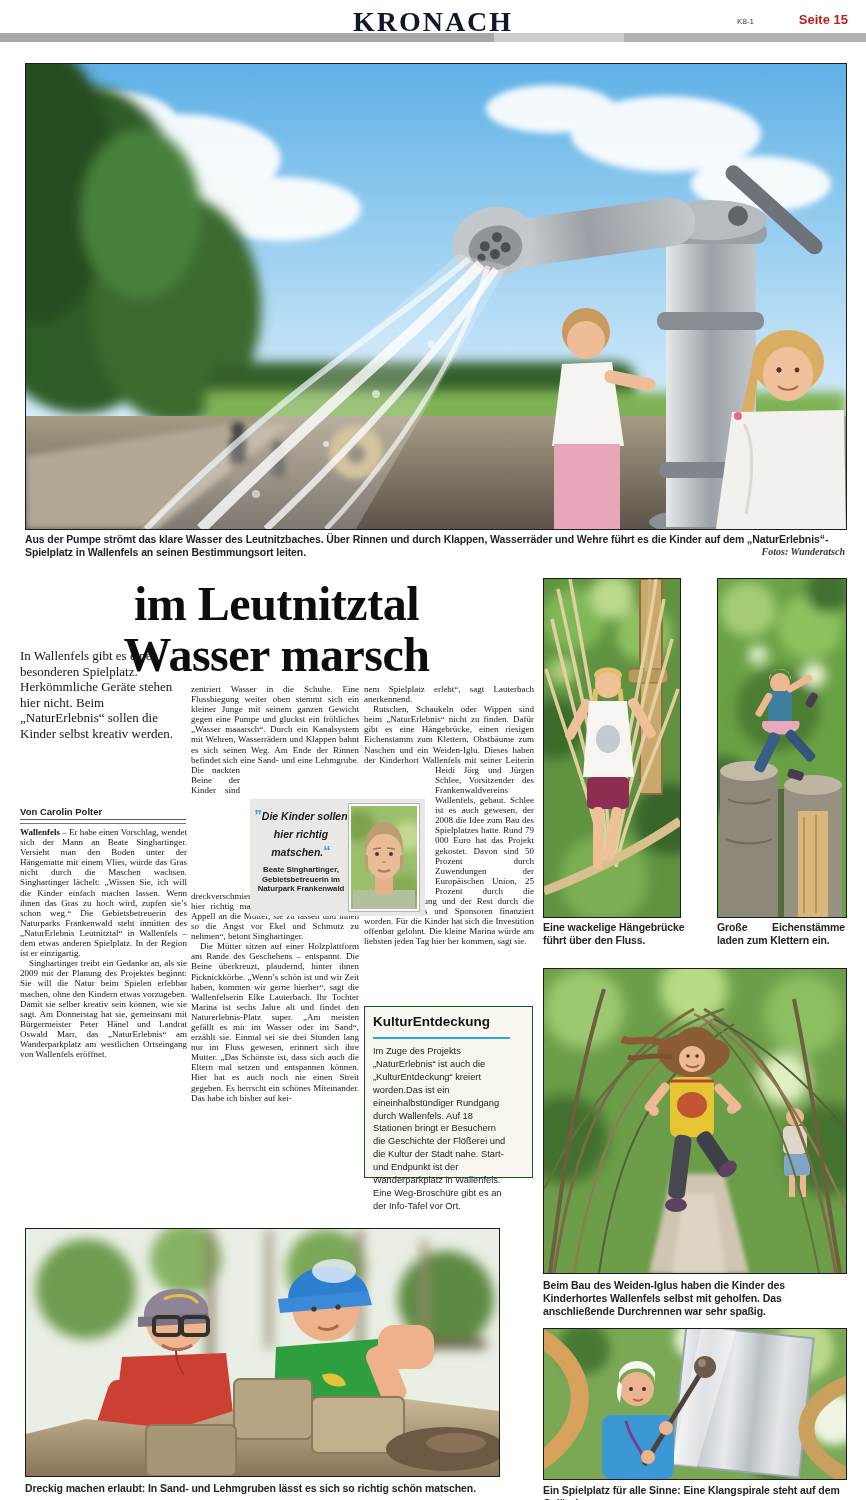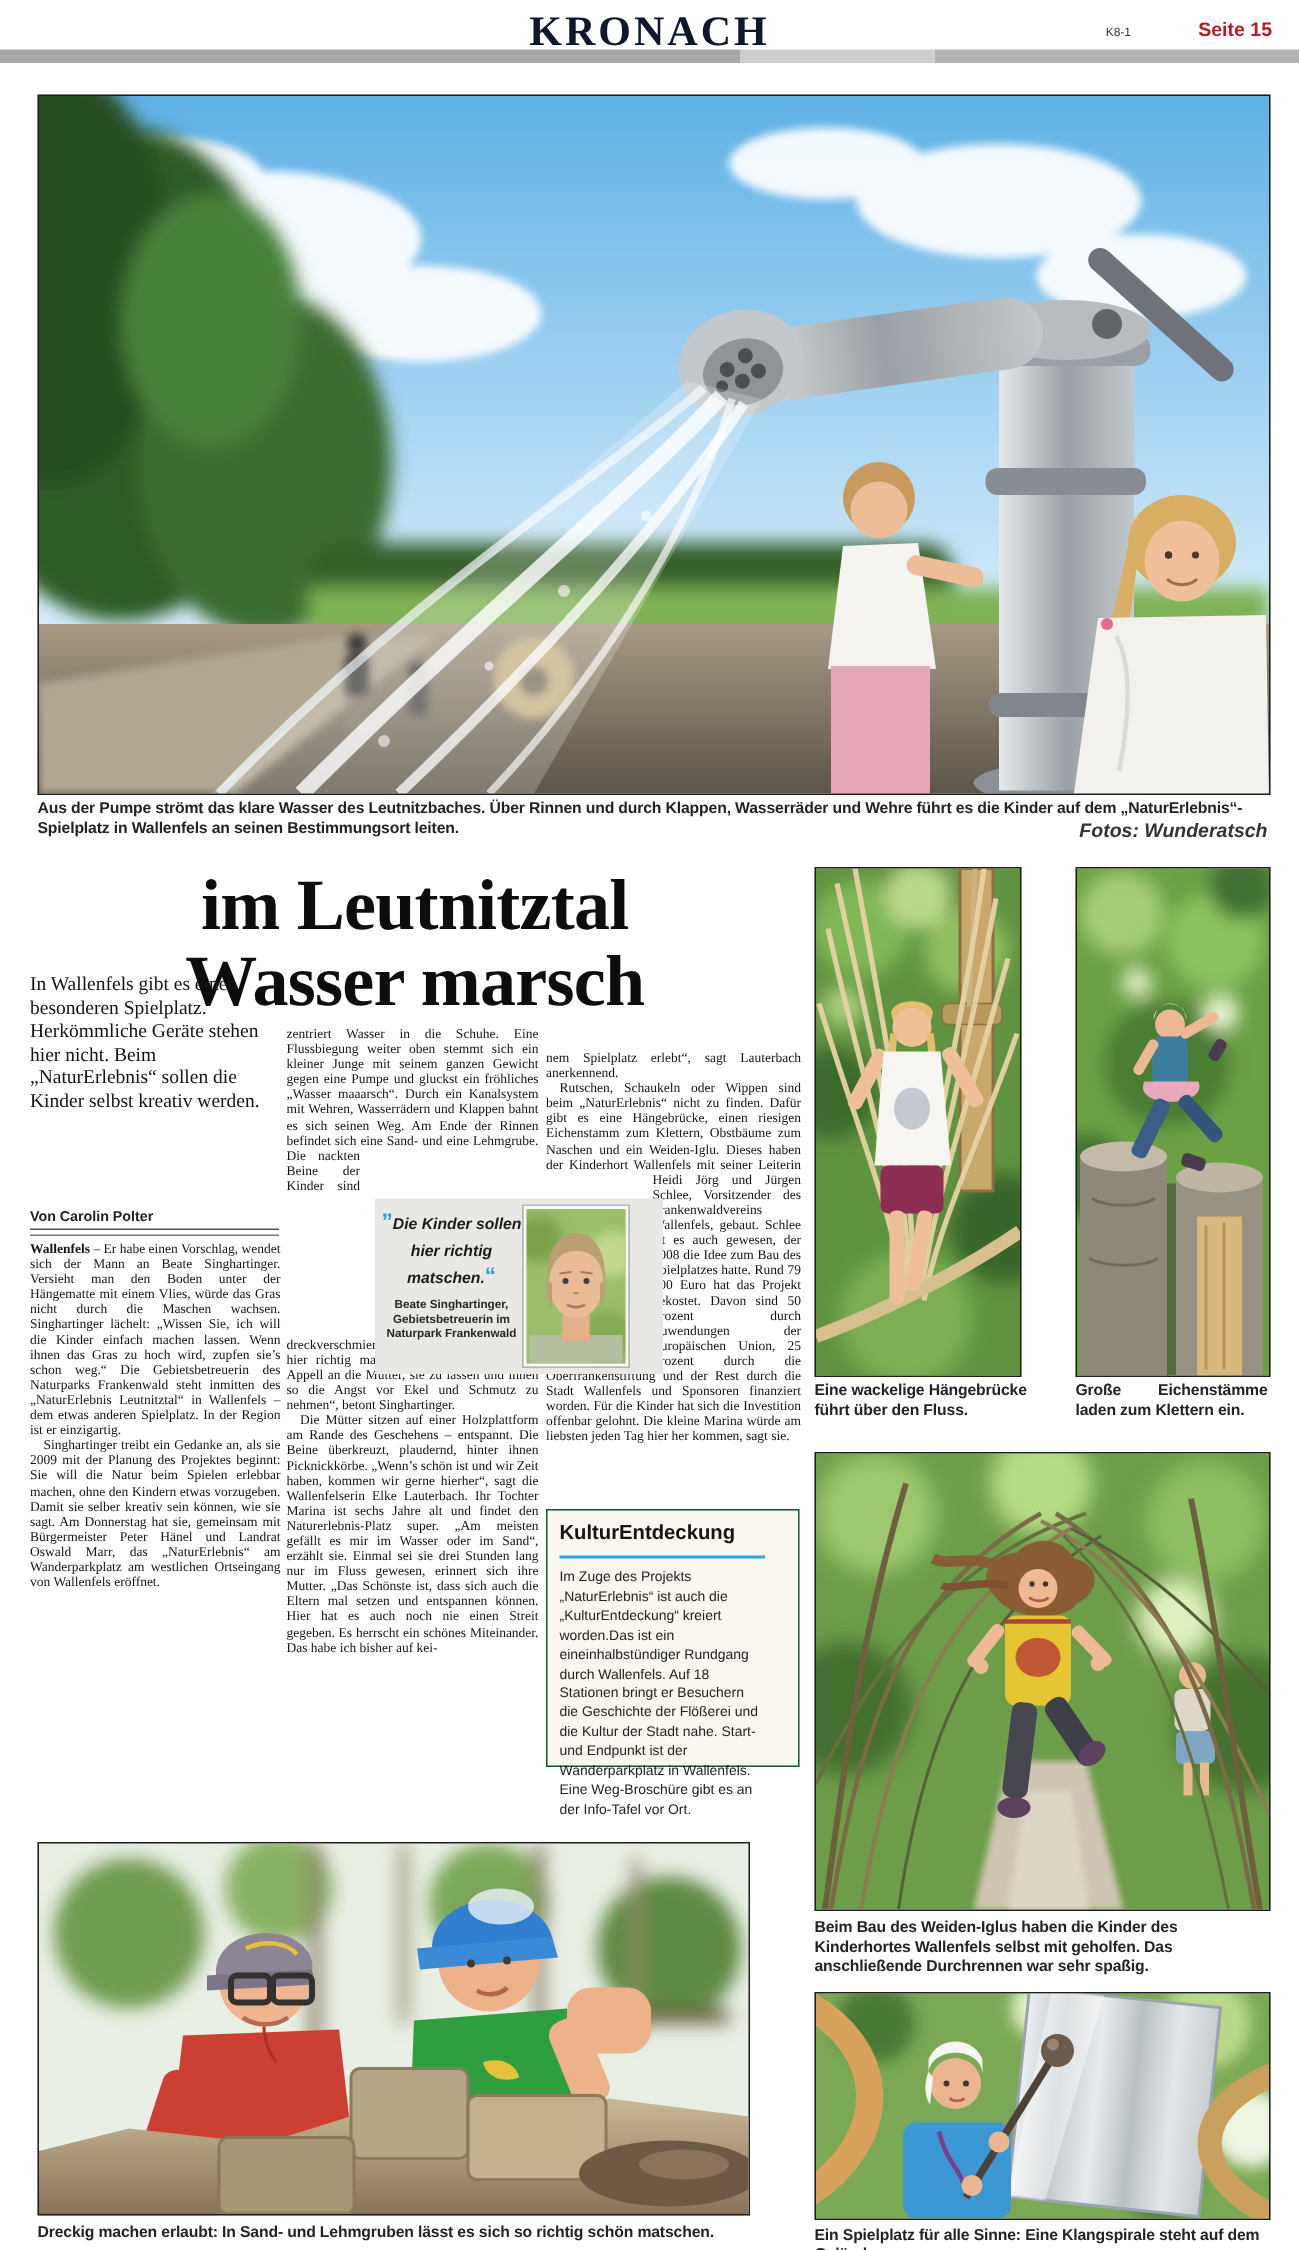--- a/index.html
+++ b/index.html
@@ -13,35 +13,35 @@
   .pagenum{right:18px;top:12px;font-family:"Liberation Sans",sans-serif;font-size:13px;font-weight:bold;color:#b91c1c;margin-left:32px;}
   .hdr-bar{left:0;right:0;top:33px;height:9px;
       background:linear-gradient(90deg,#a8a8a8 0 57%,#cdcdcd 57% 72%,#b3b3b3 72%);}
   
   .photo{position:absolute;border:1px solid #1c1c1c;overflow:hidden;background:#cfd8c2;}
   .photo svg{width:100%;height:100%;display:block;}
   
   .cap{position:absolute;font-family:"Liberation Sans",sans-serif;font-weight:bold;
        color:#232323;font-size:10.5px;line-height:13px;letter-spacing:-0.1px;}
   .credit{position:absolute;right:0;top:13px;font-style:italic;font-weight:bold;
-       font-family:Liberation Sans, sans-serif;font-size:13px;color:#333;}
+       font-family:Liberation Serif, serif;font-size:10px;color:#333;}
   
   .headline{left:20px;top:578px;width:513px;text-align:center;font-weight:bold;
        font-size:48px;line-height:51px;letter-spacing:-0.5px;color:#0d0d0d;}
   .lead{left:20px;top:648px;width:166px;font-size:13px;line-height:15.6px;color:#141414;}
   .byline{left:20px;top:806px;width:166px;font-family:"Liberation Sans",sans-serif;
        font-size:9.5px;font-weight:bold;color:#222;}
   .byline-rule{left:20px;top:819px;width:166px;height:3px;border-top:1px solid #555;border-bottom:1px solid #777;}
   .col{position:absolute;font-size:9px;line-height:10.1px;text-align:justify;color:#151515;}
   .col p{margin:0;}
   .col p.ind{text-indent:9px;}
   .pq-gap{float:right;width:114px;height:124px;margin:0 0 2px 5px;}
   .pq-gap-l{float:left;width:66px;height:122px;margin:0 5px 2px 0;}
   
-  .pullquote{left:250px;top:799px;width:192px;height:117px;background:#e9e8e4;}
+  .pullquote{left:250px;top:799px;width:175px;height:117px;background:#e9e8e4;}
   .pq-textwrap{position:absolute;left:4px;top:7px;width:94px;text-align:center;
        font-family:"Liberation Sans",sans-serif;}
   .pq-quote{font-size:10.5px;line-height:13px;font-weight:bold;font-style:italic;color:#1b1b1b;}
   .pq-mark{font-size:15px;font-weight:bold;font-style:normal;}
   .pq-attr{position:absolute;left:2px;top:66px;width:98px;text-align:center;
        font-family:"Liberation Sans",sans-serif;font-size:7.8px;line-height:9.6px;font-weight:bold;color:#262626;}
   .pq-portrait{position:absolute;left:99px;top:5px;width:66px;height:103px;
        border:2px solid #fdfdfd;outline:1px solid #b4b4b4;overflow:hidden;background:#9bbf6a;}
   .pq-portrait svg{width:100%;height:100%;display:block;}
   
@@ -185,21 +185,21 @@
 <div class="col" style="left:20px;top:827px;width:167px;">
   <p><b>Wallenfels</b><span> – Er habe einen Vorschlag, wendet sich der Mann an Beate Singhartinger. Versieht man den Boden unter der Hängematte mit einem Vlies, würde das Gras nicht durch die Maschen wachsen. Singhartinger lächelt: „Wissen Sie, ich will die Kinder einfach machen lassen. Wenn ihnen das Gras zu hoch wird, zupfen sie’s schon weg.“ Die Gebietsbetreuerin des Naturparks Frankenwald steht inmitten des „NaturErlebnis Leutnitztal“ in Wallenfels – dem etwas anderen Spielplatz. In der Region ist er einzigartig.</span></p>
   <p class="ind"><span>Singhartinger treibt ein Gedanke an, als sie 2009 mit der Planung des Projektes beginnt: Sie will die Natur beim Spielen erlebbar machen, ohne den Kindern etwas vorzugeben. Damit sie selber kreativ sein können, wie sie sagt. Am Donnerstag hat sie, gemeinsam mit Bürgermeister Peter Hänel und Landrat Oswald Marr, das „NaturErlebnis“ am Wanderparkplatz am westlichen Ortseingang von Wallenfels eröffnet.</span></p>
 </div>
 
 <div class="col" style="left:191px;top:684px;width:168px;">
   <p><span>zentriert Wasser in die Schuhe. Eine Flussbiegung weiter oben stemmt sich ein kleiner Junge mit seinem ganzen Gewicht gegen eine Pumpe und gluckst ein fröhliches „Wasser maaarsch“. Durch ein Kanalsystem mit Wehren, Wasserrädern und Klappen bahnt es sich seinen Weg. Am Ende der Rinnen befindet sich eine Sand- und eine Lehmgrube. Die</span><span class="pq-gap"></span> <span>nackten Beine der Kinder sind dreckverschmiert bis oben hin. „Die sollen hier richtig matschen. Da geht auch mein Appell an die Mütter, sie zu lassen und ihnen so die Angst vor Ekel und Schmutz zu nehmen“, betont Singhartinger.</span></p>
   <p class="ind"><span>Die Mütter sitzen auf einer Holzplattform am Rande des Geschehens – entspannt. Die Beine überkreuzt, plaudernd, hinter ihnen Picknickkörbe. „Wenn’s schön ist und wir Zeit haben, kommen wir gerne hierher“, sagt die Wallenfelserin Elke Lauterbach. Ihr Tochter Marina ist sechs Jahre alt und findet den Naturerlebnis-Platz super. „Am meisten gefällt es mir im Wasser oder im Sand“, erzählt sie. Einmal sei sie drei Stunden lang nur im Fluss gewesen, erinnert sich ihre Mutter. „Das Schönste ist, dass sich auch die Eltern mal setzen und entspannen können. Hier hat es auch noch nie einen Streit gegeben. Es herrscht ein schönes Miteinander. Das habe ich bisher auf kei-</span></p>
 </div>
 
-<div class="col" style="left:364px;top:684px;width:170px;margin-top:16px;">
+<div class="col" style="left:364px;top:684px;width:170px;">
   <p><span>nem Spielplatz erlebt“, sagt Lauterbach anerkennend.</span></p>
   <p class="ind"><span>Rutschen, Schaukeln oder Wippen sind beim „NaturErlebnis“ nicht zu finden. Dafür gibt es eine Hängebrücke, einen riesigen Eichenstamm zum Klettern, Obstbäume zum Naschen und ein Weiden-Iglu. Dieses haben der Kinderhort Wallenfels mit seiner Leiterin Heidi Jörg und Jürgen</span><span class="pq-gap-l"></span> <span>Schlee, Vorsitzender des Frankenwaldvereins Wallenfels, gebaut. Schlee ist es auch gewesen, der 2008 die Idee zum Bau des Spielplatzes hatte. Rund 79 000 Euro hat das Projekt gekostet. Davon sind 50 Prozent durch Zuwendungen der Europäischen Union, 25 Prozent durch die Oberfrankenstiftung und der Rest durch die Stadt Wallenfels und Sponsoren finanziert worden. Für die Kinder hat sich die Investition offenbar gelohnt. Die kleine Marina würde am liebsten jeden Tag hier her kommen, sagt sie.</span></p>
 </div>
 
 <div class="abs pullquote">
   <div class="pq-textwrap">
     <span class="pq-mark" style="color:#2b9fd6;">”</span><span class="pq-quote">Die Kinder sollen hier richtig matschen.</span><span class="pq-mark" style="color:#2b9fd6;">“</span>
   </div>
   <div class="pq-attr">Beate Singhartinger, Gebietsbetreuerin im Naturpark Frankenwald</div>
   <div class="pq-portrait">

